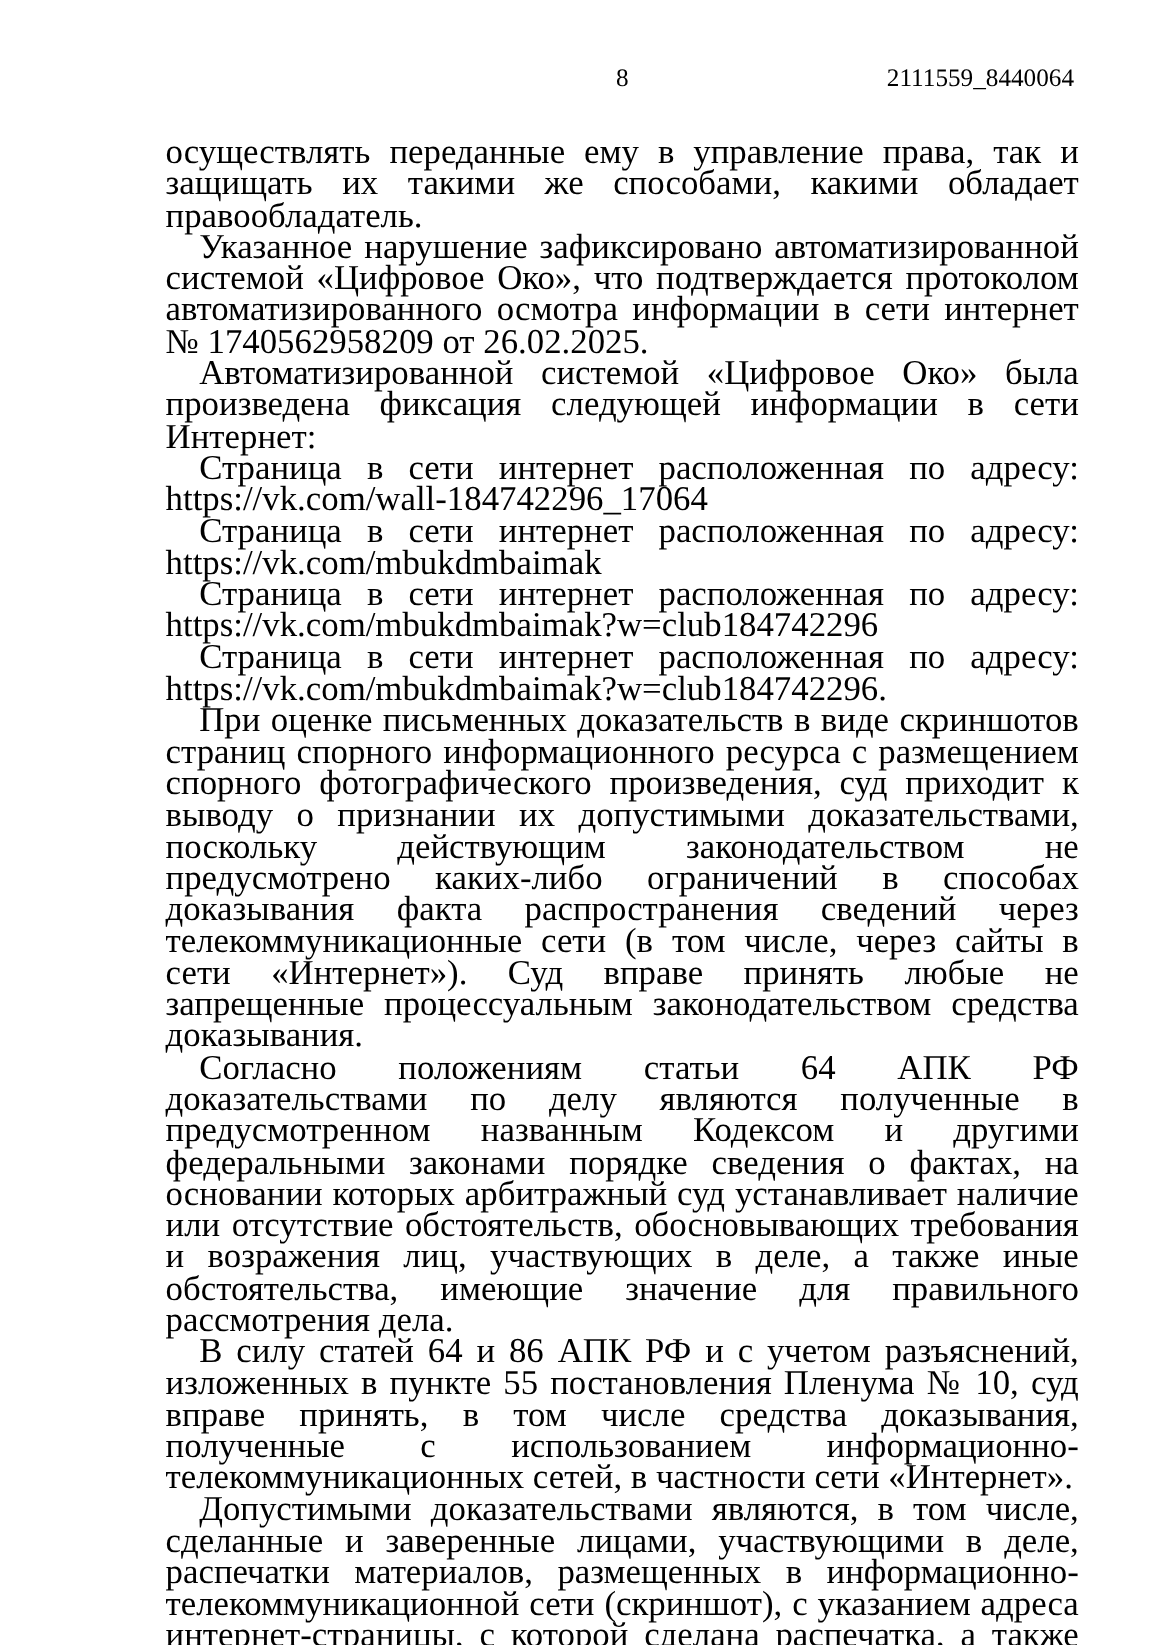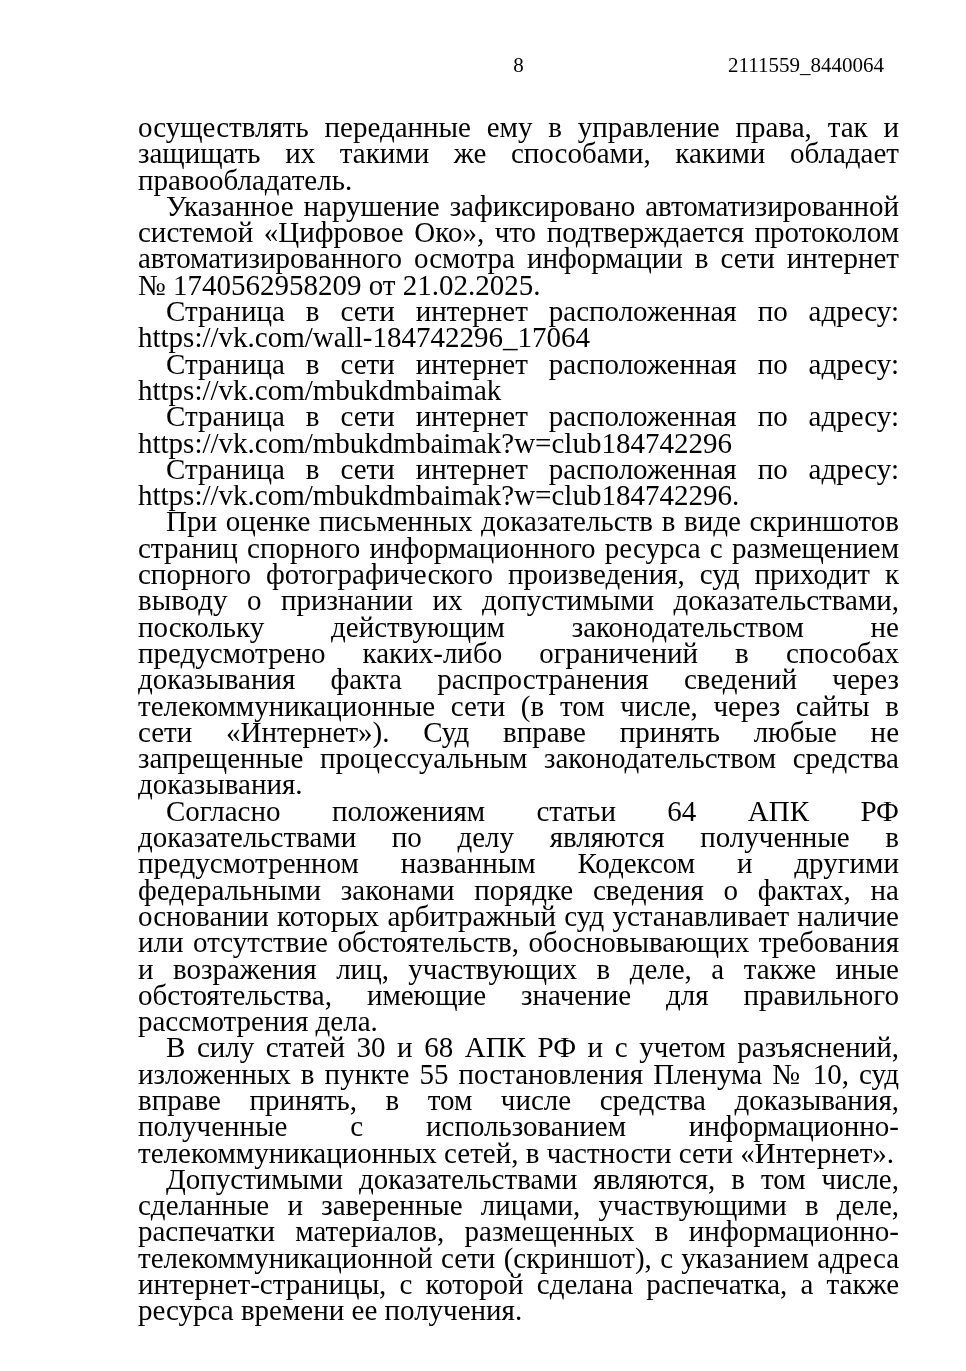--- a/index.html
+++ b/index.html
@@ -31,21 +31,21 @@
   }
   .page-number {
     position: absolute;
     left: 0;
     right: 0;
     top: 0;
     text-align: center;
   }
   .doc-number {
     position: absolute;
-    right: 15px;
+    right: 4px;
     top: 0;
     white-space: nowrap;
   }
   .body-text {
     position: absolute;
     left: 138px;
     top: 114px;
     width: 761px;
     font-size: 29px;
     line-height: 26.3px;
@@ -66,24 +66,25 @@
 
 <div class="page">
 
   <div class="page-header">
     <span class="page-number">8</span>
     <span class="doc-number">2111559_8440064</span>
   </div>
 
   <div class="body-text">
     <p class="no-indent">осуществлять переданные ему в управление права, так и защищать их такими же способами, какими обладает правообладатель.</p>
-    <p>Указанное нарушение зафиксировано автоматизированной системой «Цифровое Око», что подтверждается протоколом автоматизированного осмотра информации в сети интернет № 1740562958209 от 21.02.2025.</p>
+    <p>Указанное нарушение зафиксировано автоматизированной системой «Цифровое Око», что подтверждается протоколом автоматизированного осмотра информации в сети интернет № 1740562958209 от 26.02.2025.</p>
+    <p>Автоматизированной системой «Цифровое Око» была произведена фиксация следующей информации в сети Интернет:</p>
     <p>Страница в сети интернет расположенная по адресу: https://vk.com/wall-184742296_17064</p>
     <p>Страница в сети интернет расположенная по адресу: https://vk.com/mbukdmbaimak</p>
     <p>Страница в сети интернет расположенная по адресу: https://vk.com/mbukdmbaimak?w=club184742296</p>
     <p>Страница в сети интернет расположенная по адресу: https://vk.com/mbukdmbaimak?w=club184742296.</p>
     <p>При оценке письменных доказательств в виде скриншотов страниц спорного информационного ресурса с размещением спорного фотографического произведения, суд приходит к выводу о признании их допустимыми доказательствами, поскольку действующим законодательством не предусмотрено каких-либо ограничений в способах доказывания факта распространения сведений через телекоммуникационные сети (в том числе, через сайты в сети «Интернет»). Суд вправе принять любые не запрещенные процессуальным законодательством средства доказывания.</p>
     <p>Согласно положениям статьи 64 АПК РФ доказательствами по делу являются полученные в предусмотренном названным Кодексом и другими федеральными законами порядке сведения о фактах, на основании которых арбитражный суд устанавливает наличие или отсутствие обстоятельств, обосновывающих требования и возражения лиц, участвующих в деле, а также иные обстоятельства, имеющие значение для правильного рассмотрения дела.</p>
-    <p>В силу  статей 30 и 68 АПК РФ и с учетом разъяснений, изложенных в пункте 55 постановления Пленума № 10, суд вправе принять, в том числе средства доказывания, полученные с использованием информационно-телекоммуникационных сетей, в частности сети «Интернет».</p>
+    <p>В силу  статей 64 и 86 АПК РФ и с учетом разъяснений, изложенных в пункте 55 постановления Пленума № 10, суд вправе принять, в том числе средства доказывания, полученные с использованием информационно-телекоммуникационных сетей, в частности сети «Интернет».</p>
     <p>Допустимыми доказательствами являются, в том числе, сделанные и заверенные лицами, участвующими в деле, распечатки материалов, размещенных в информационно-телекоммуникационной сети (скриншот), с указанием адреса интернет-страницы, с которой сделана распечатка, а также ресурса времени ее получения.</p>
   </div>
 
 </div>
 
 </body></html>

